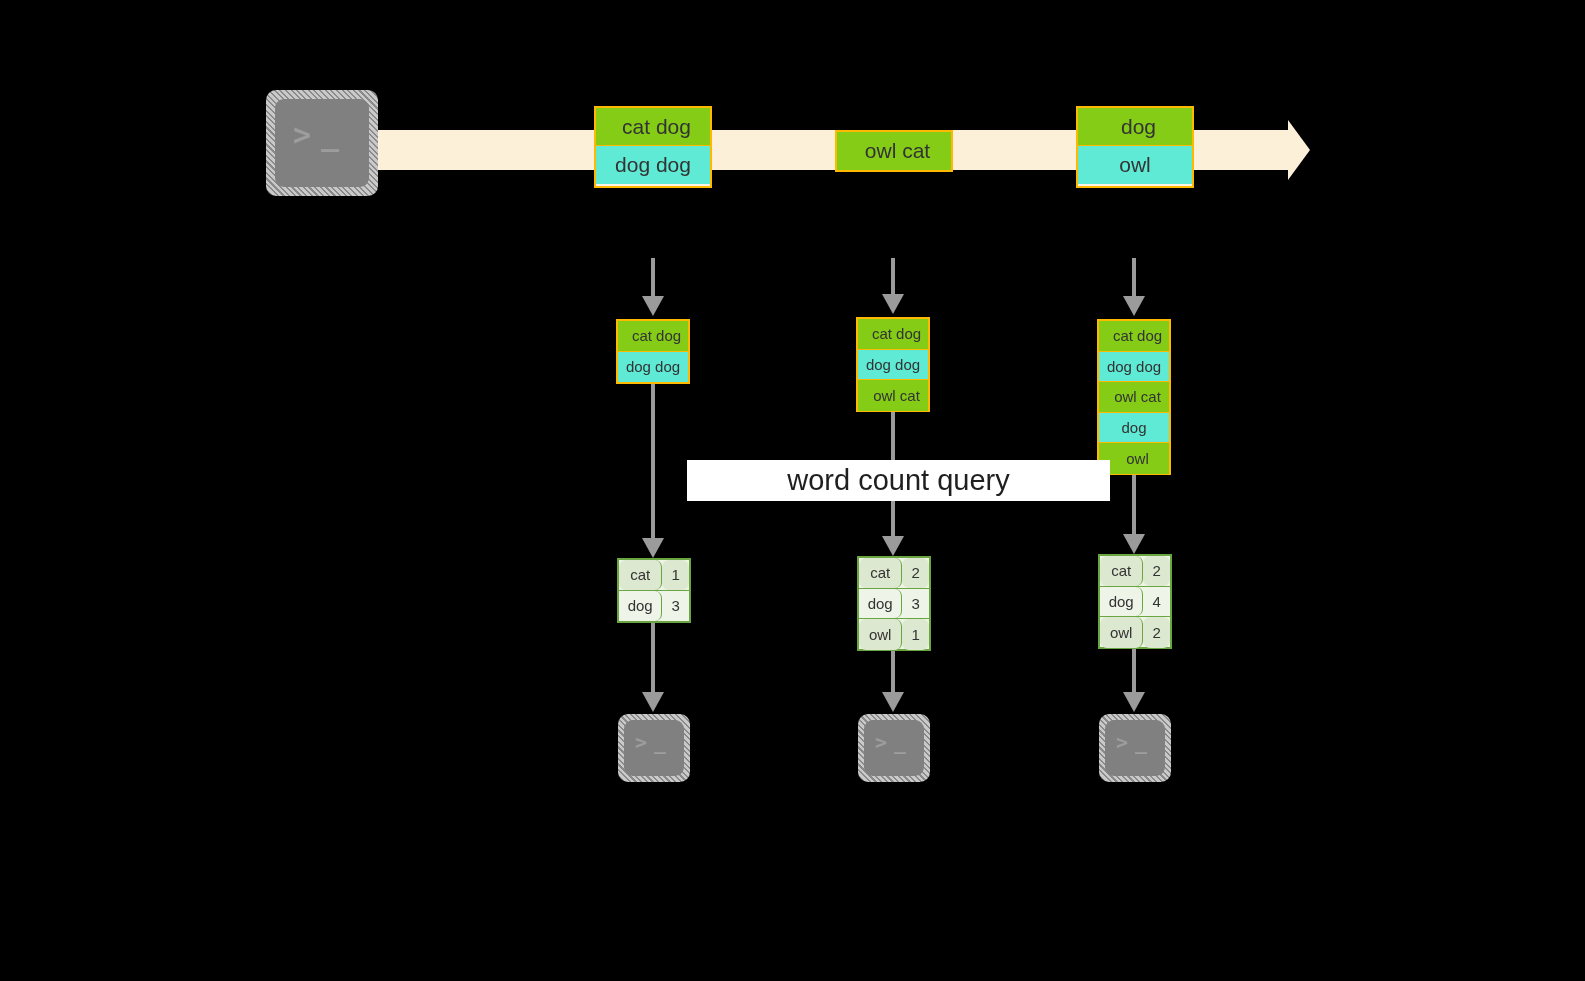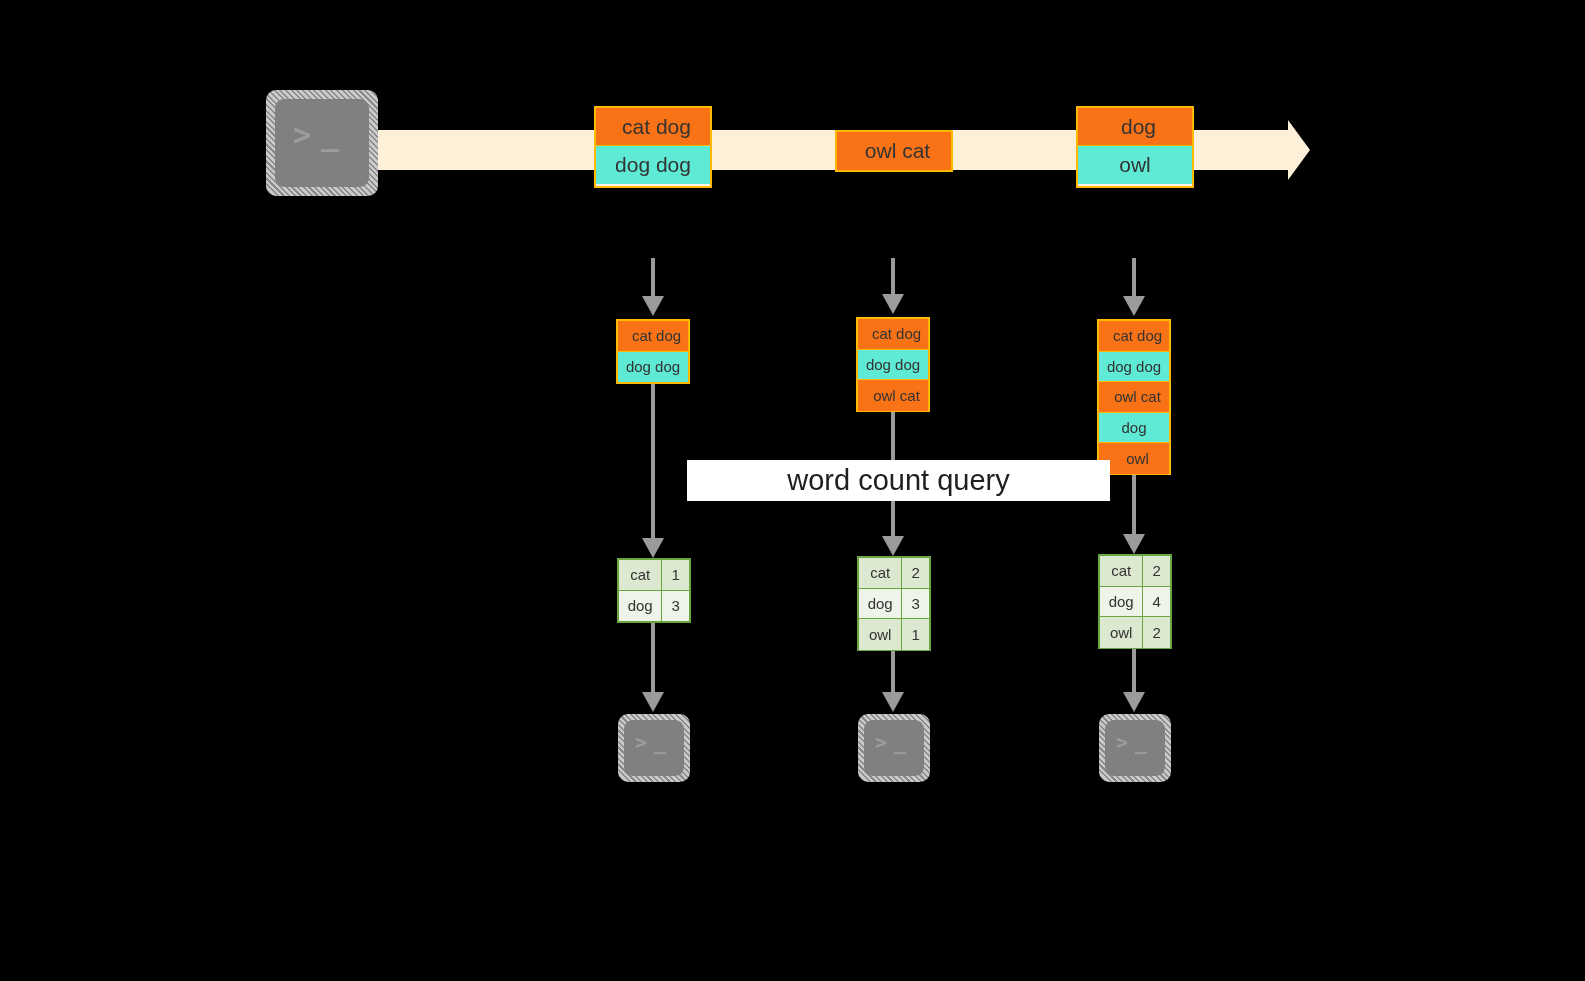--- a/index.html
+++ b/index.html
@@ -67,21 +67,21 @@
   .rec-row {
     box-sizing: border-box;
     display: flex;
     align-items: center;
     justify-content: center;
     color: #333333;
     white-space: nowrap;
     border-bottom: 1px solid #ffb900;
   }
   .rec-row:last-child { border-bottom: none; }
-  .rec-row.shade { background: #f97316; padding-left: 7px; }
+  .rec-row.shade { background: #84cc16; padding-left: 7px; }
   .rec-row.plain { background: #5eead4; }
 
   
   .rec-stack.big .rec-row {
     height: 38px;
     font-size: 21px;
   }
   
   .rec-stack.small .rec-row {
     height: 30.5px;
@@ -103,20 +103,21 @@
   }
   .res-row:last-child { border-bottom: none; }
   .res-key, .res-val {
     box-sizing: border-box;
     display: flex;
     align-items: center;
     justify-content: center;
     font-size: 15px;
     color: #333333;
     white-space: nowrap;
+    border-radius: 7px;
   }
   .res-key {
     width: 47px;
     border-right: 1px solid #6aa63f;
   }
   .res-val { width: 29px; }
   .res-row.shade .res-key, .res-row.shade .res-val { background: #dde8d0; }
   .res-row.plain .res-key, .res-row.plain .res-val { background: #eff4e9; }
 
   

